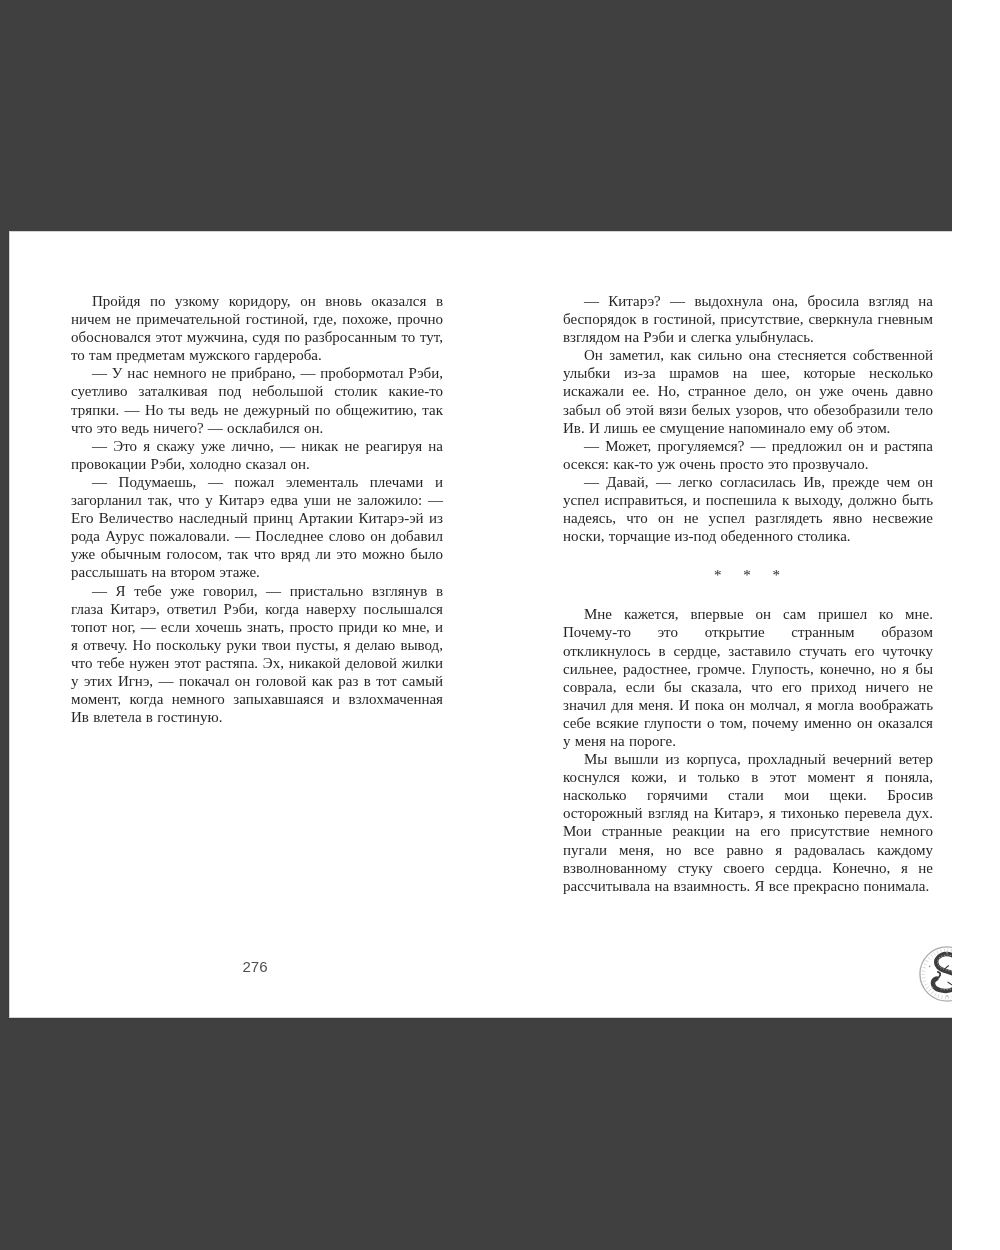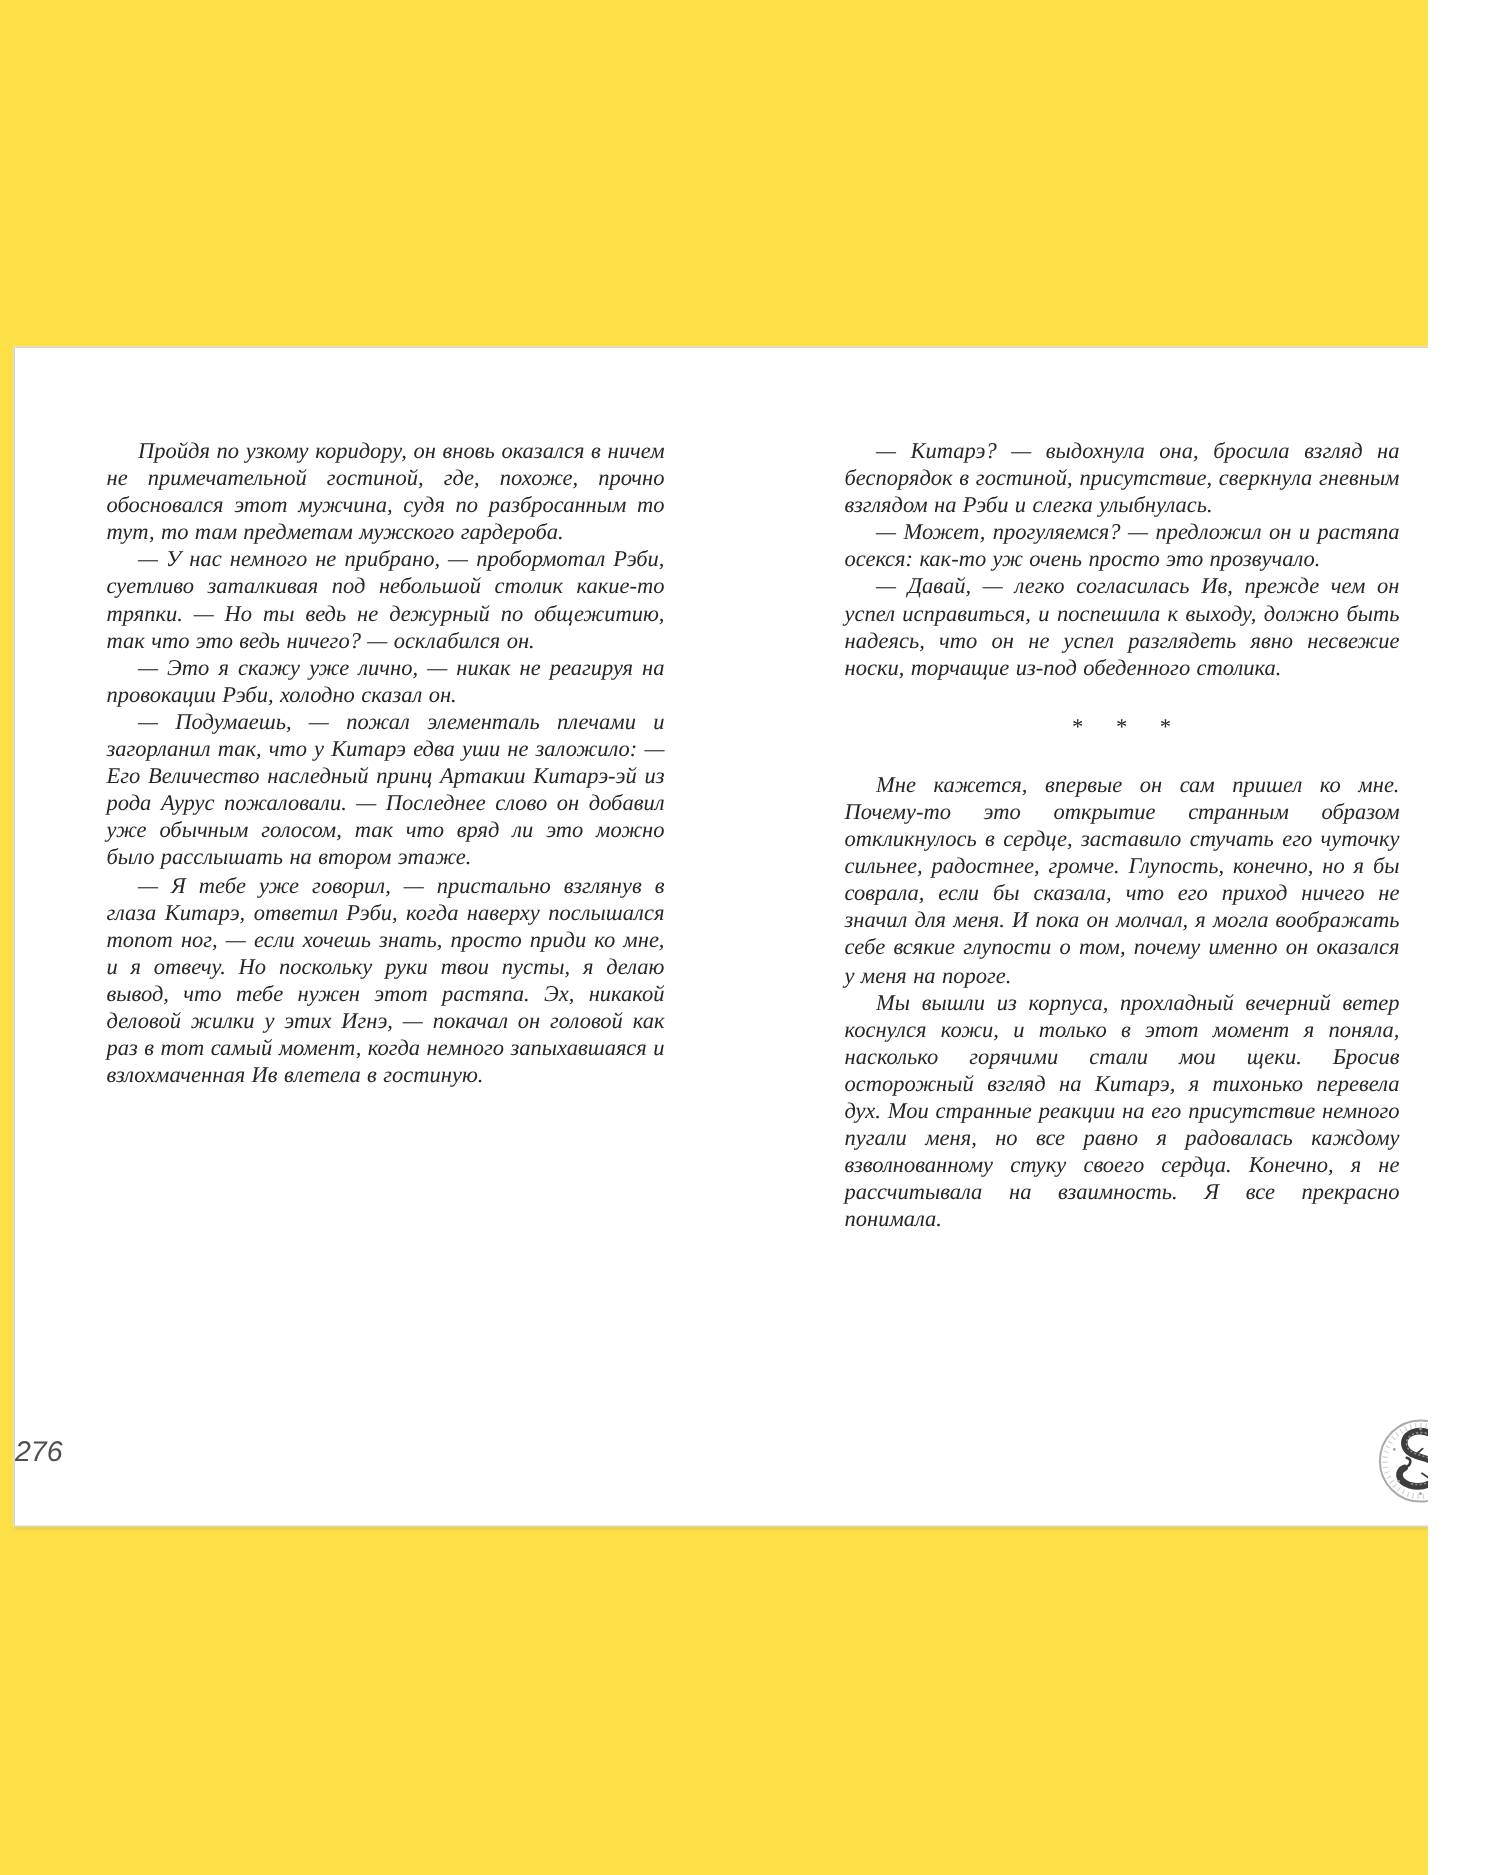--- a/index.html
+++ b/index.html
@@ -4,23 +4,22 @@
 <style>
   html, body {
     margin: 0;
     padding: 0;
     background: #ffffff;
   }
   .canvas {
     position: relative;
     width: 952px;
     height: 1250px;
-    background: #fde047;
+    background: #404040;
     overflow: hidden;
-    font-style: italic;
   }
   .frame {
     position: absolute;
     left: 9px;
     top: 231px;
     width: 981px;
     height: 787px;
     box-sizing: border-box;
     background: #ffffff;
     border: 1px solid #d3d3d3;
@@ -50,23 +49,23 @@
     line-height: 18px;
     word-spacing: 14px;
     letter-spacing: 2px;
     color: #262626;
     text-indent: 0;
   }
   .folio {
     position: absolute;
     top: 726px;
     width: 490px;
-    text-align: left;
+    text-align: center;
     font-family: "Liberation Sans", "DejaVu Sans", sans-serif;
-    font-size: 19px;
+    font-size: 15px;
     color: #4f4f4f;
   }
   .folio-left  { left: 0; }
   .folio-right { left: 491px; }
   .emblem {
     position: absolute;
     left: 908px;
     top: 713px;
     width: 58px;
     height: 58px;
@@ -81,20 +80,21 @@
     <div class="col col-left">
         <p class="para">Пройдя по узкому коридору, он вновь оказался в ничем не примечательной гостиной, где, похоже, прочно обосновался этот мужчина, судя по разбросанным то тут, то там предметам мужского гардероба.</p>
         <p class="para">— У нас немного не прибрано, — пробормотал Рэби, суетливо заталкивая под небольшой столик какие-то тряпки. — Но ты ведь не дежурный по общежитию, так что это ведь ничего? — осклабился он.</p>
         <p class="para">— Это я скажу уже лично, — никак не реагируя на провокации Рэби, холодно сказал он.</p>
         <p class="para">— Подумаешь, — пожал элементаль плечами и загорланил так, что у Китарэ едва уши не заложило: — Его Величество наследный принц Артакии Китарэ-эй из рода Аурус пожаловали. — Последнее слово он добавил уже обычным голосом, так что вряд ли это можно было расслышать на втором этаже.</p>
         <p class="para">— Я тебе уже говорил, — пристально взглянув в глаза Китарэ, ответил Рэби, когда наверху послышался топот ног, — если хочешь знать, просто приди ко мне, и я отвечу. Но поскольку руки твои пусты, я делаю вывод, что тебе нужен этот растяпа. Эх, никакой деловой жилки у этих Игнэ, — покачал он головой как раз в тот самый момент, когда немного запыхавшаяся и взлохмаченная Ив влетела в гостиную.</p>
       </div>
 
     <div class="col col-right">
         <p class="para">— Китарэ? — выдохнула она, бросила взгляд на беспорядок в гостиной, присутствие, сверкнула гневным взглядом на Рэби и слегка улыбнулась.</p>
+        <p class="para">Он заметил, как сильно она стесняется собственной улыбки из-за шрамов на шее, которые несколько искажали ее. Но, странное дело, он уже очень давно забыл об этой вязи белых узоров, что обезобразили тело Ив. И лишь ее смущение напоминало ему об этом.</p>
         <p class="para">— Может, прогуляемся? — предложил он и растяпа осекся: как-то уж очень просто это прозвучало.</p>
         <p class="para">— Давай, — легко согласилась Ив, прежде чем он успел исправиться, и поспешила к выходу, должно быть надеясь, что он не успел разглядеть явно несвежие носки, торчащие из-под обеденного столика.</p>
         <div class="separator">* * *</div>
         <p class="para">Мне кажется, впервые он сам пришел ко мне. Почему-то это открытие странным образом откликнулось в сердце, заставило стучать его чуточку сильнее, радостнее, громче. Глупость, конечно, но я бы соврала, если бы сказала, что его приход ничего не значил для меня. И пока он молчал, я могла воображать себе всякие глупости о том, почему именно он оказался у меня на пороге.</p>
         <p class="para">Мы вышли из корпуса, прохладный вечерний ветер коснулся кожи, и только в этот момент я поняла, насколько горячими стали мои щеки. Бросив осторожный взгляд на Китарэ, я тихонько перевела дух. Мои странные реакции на его присутствие немного пугали меня, но все равно я радовалась каждому взволнованному стуку своего сердца. Конечно, я не рассчитывала на взаимность. Я все прекрасно понимала.</p>
       </div>
 
     <div class="folio folio-left">276</div>
 
 

